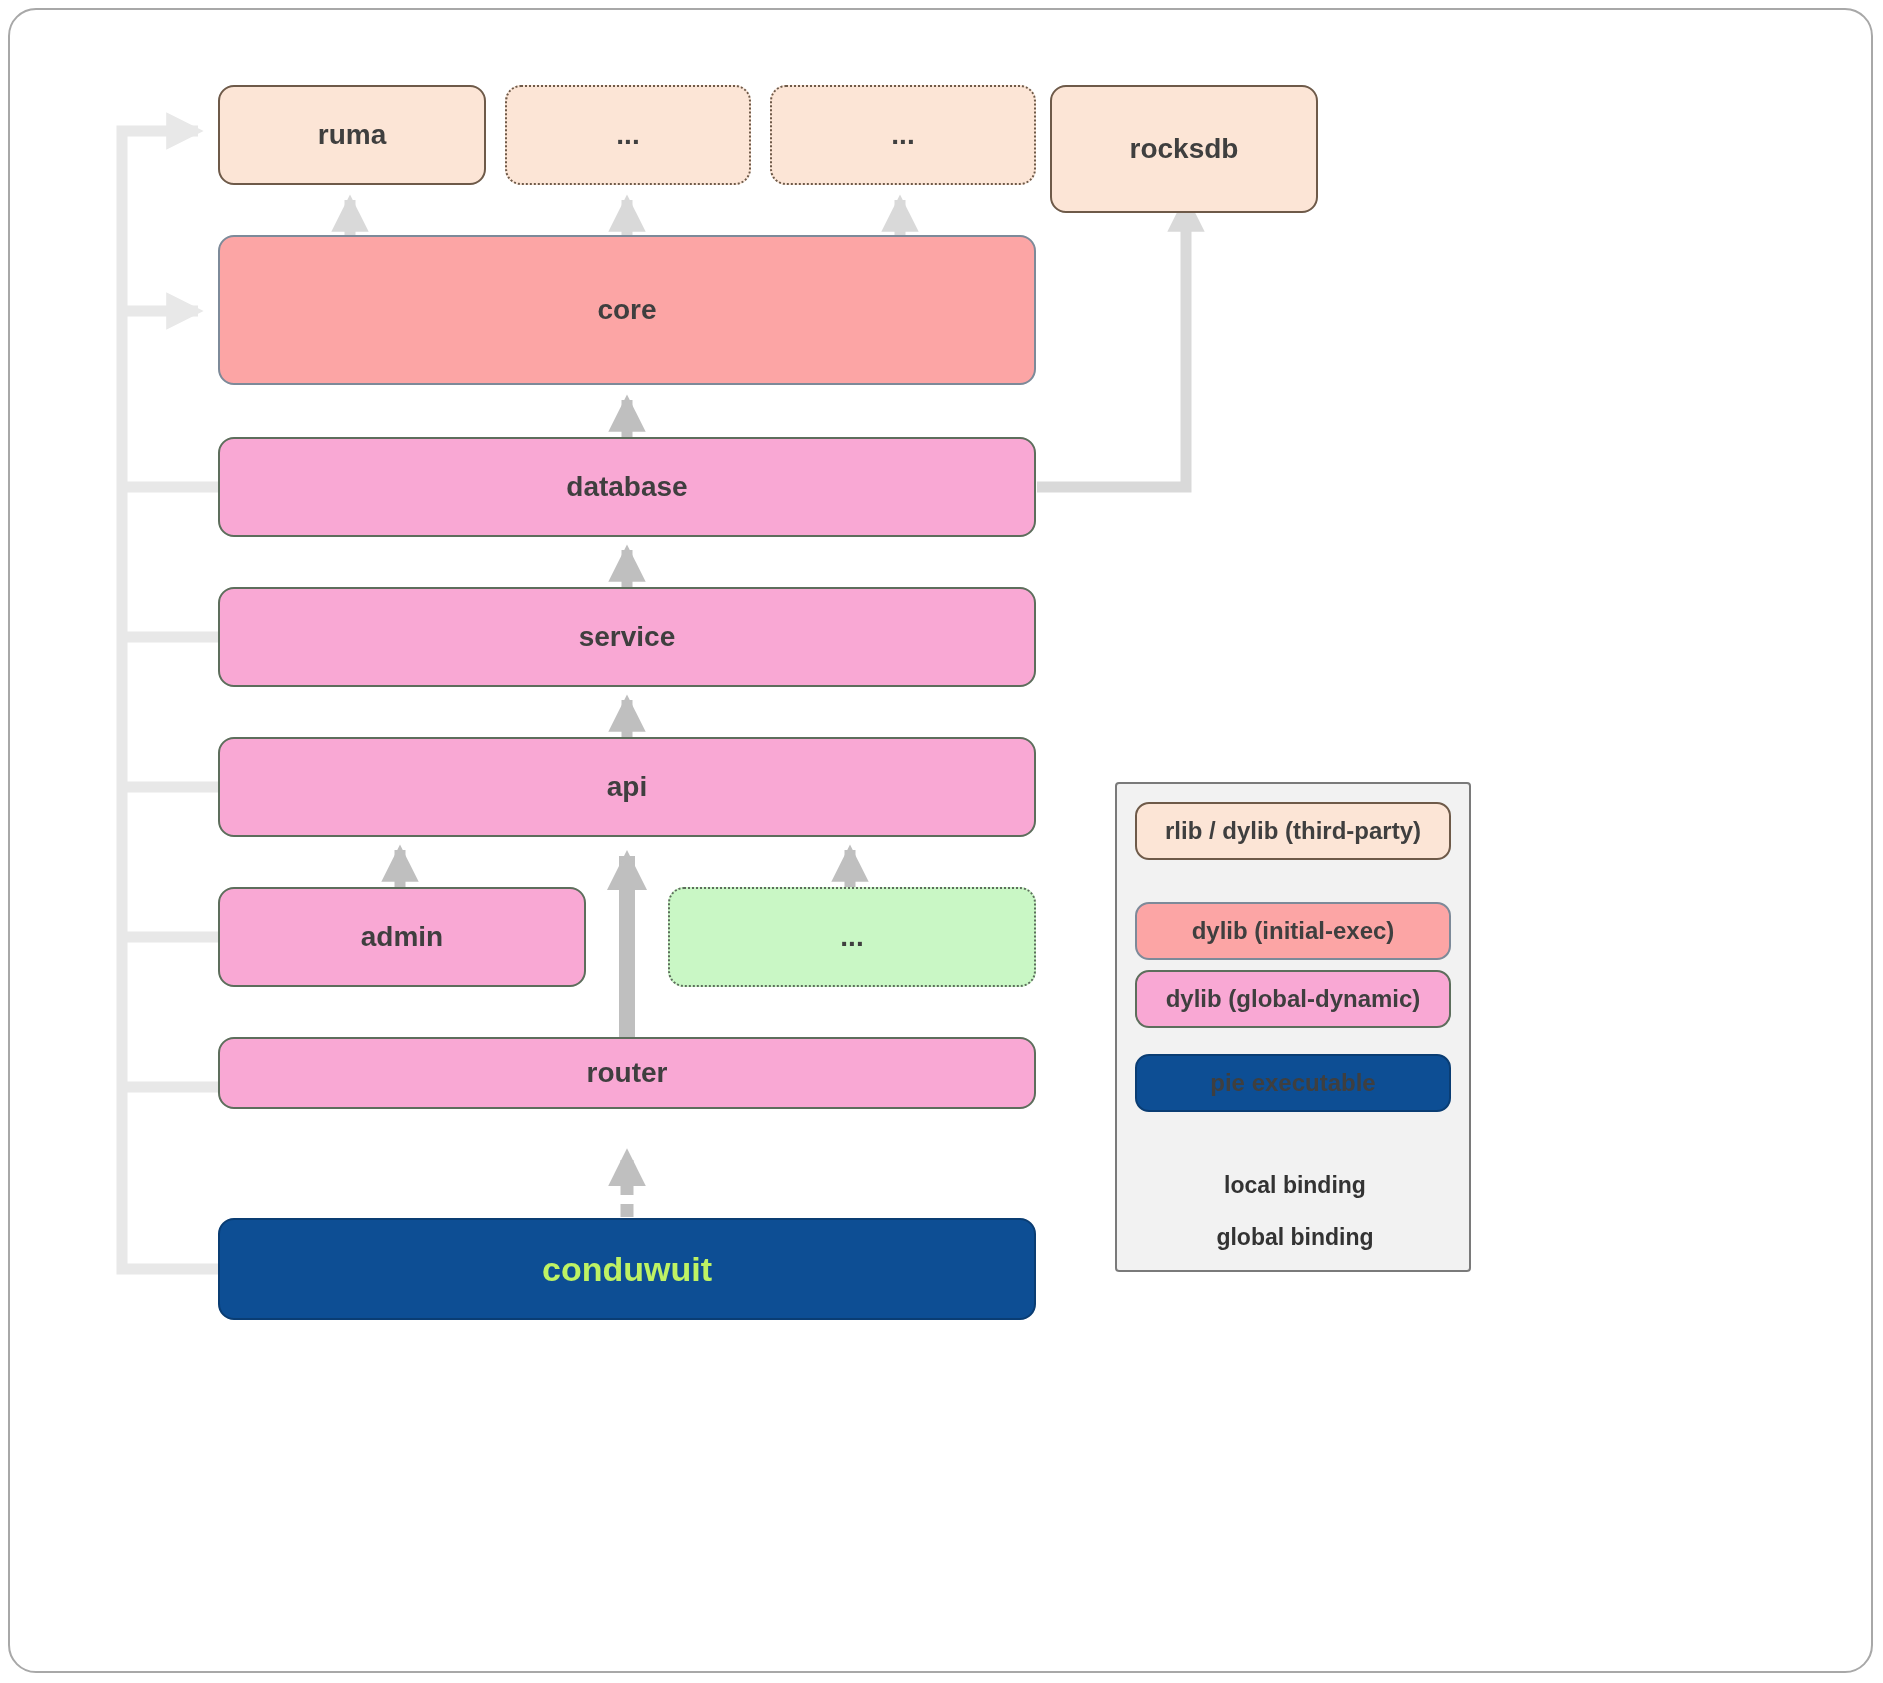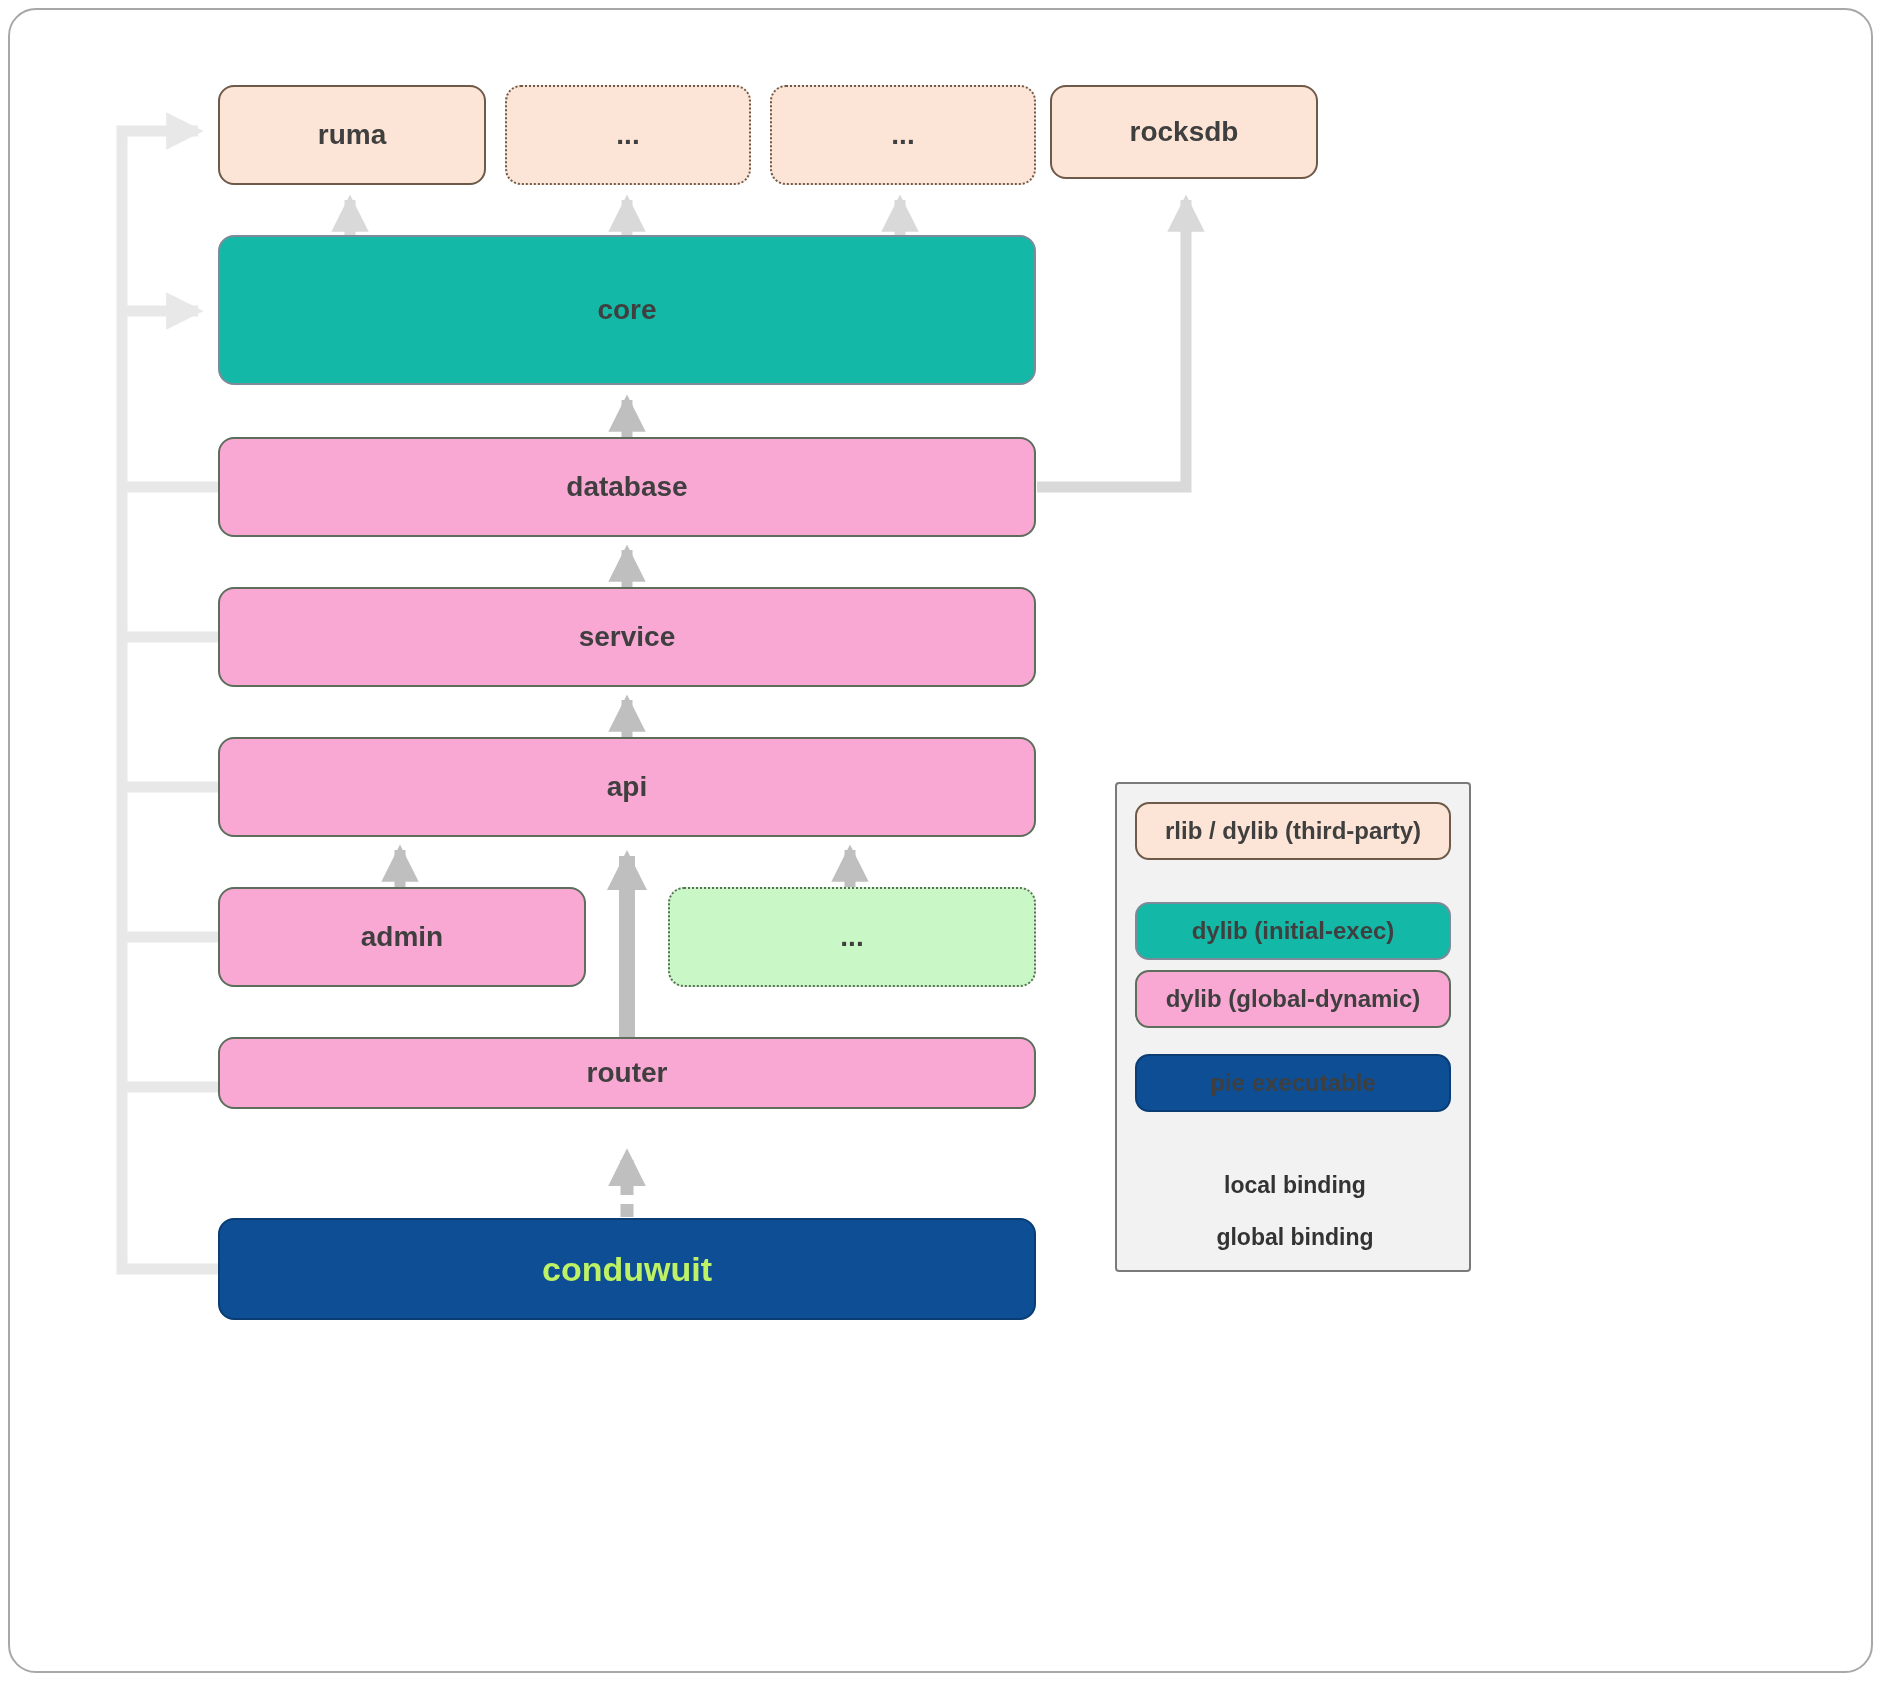--- a/index.html
+++ b/index.html
@@ -12,21 +12,21 @@
     border:2px solid #a8a8a8;border-radius:28px;background:#ffffff;box-sizing:border-box;
   }
   svg.arrows{position:absolute;left:0;top:0;width:1883px;height:1683px;z-index:1;}
   .node{
     position:absolute;z-index:2;display:flex;align-items:center;justify-content:center;
     border-radius:16px;font-size:28px;font-weight:600;color:#3f3f3f;box-sizing:border-box;
     text-align:center;
   }
   .third-party{background:#fce5d6;border:2px solid #6e5a49;}
   .third-party.dotted{border:2px dotted #6e5a49;}
-  .initial-exec{background:#14b8a6;border:2px solid #7d8a99;}
+  .initial-exec{background:#fca5a5;border:2px solid #7d8a99;}
   .global-dynamic{background:#f9a8d4;border:2px solid #5d6e5c;}
   .global-dynamic.dotted{background:#c9f7c5;border:2px dotted #5d6e5c;}
   .pie-exec{background:#0d4e94;border:2px solid #0a3d73;color:#bef264;}
 
   
   .legend{
     position:absolute;left:1115px;top:782px;width:356px;height:490px;z-index:2;
     background:#f2f2f2;border:2px solid #7a7a7a;border-radius:4px;box-sizing:border-box;
   }
   .legend .swatch{
@@ -96,21 +96,21 @@
 
 <div class="node third-party" style="left:218px;top:85px;width:268px;height:100px;">
   <span>ruma</span>
 </div>
 <div class="node third-party dotted" style="left:505px;top:85px;width:246px;height:100px;">
   <span>...</span>
 </div>
 <div class="node third-party dotted" style="left:770px;top:85px;width:266px;height:100px;">
   <span>...</span>
 </div>
-<div class="node third-party" style="left:1050px;top:85px;width:268px;height:94px;">
+<div class="node third-party" style="left:1050px;top:85px;width:268px;height:128px;">
   <span>rocksdb</span>
 </div>
 
 <div class="node initial-exec" style="left:218px;top:235px;width:818px;height:150px;">
   <span>core</span>
 </div>
 
 <div class="node global-dynamic" style="left:218px;top:437px;width:818px;height:100px;">
   <span>database</span>
 </div>

